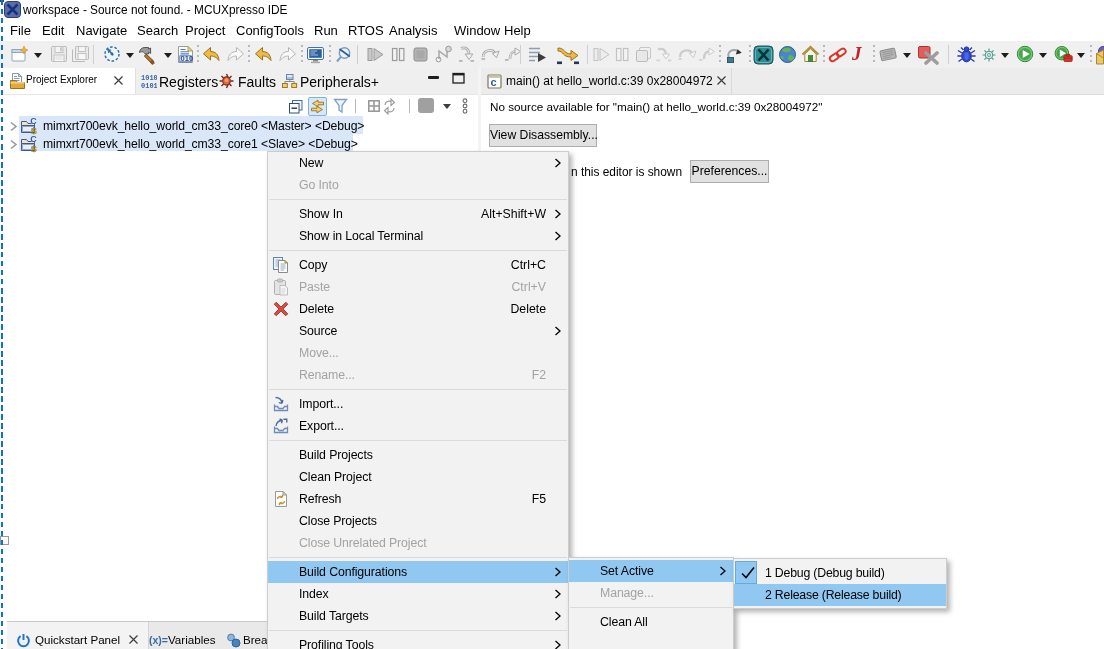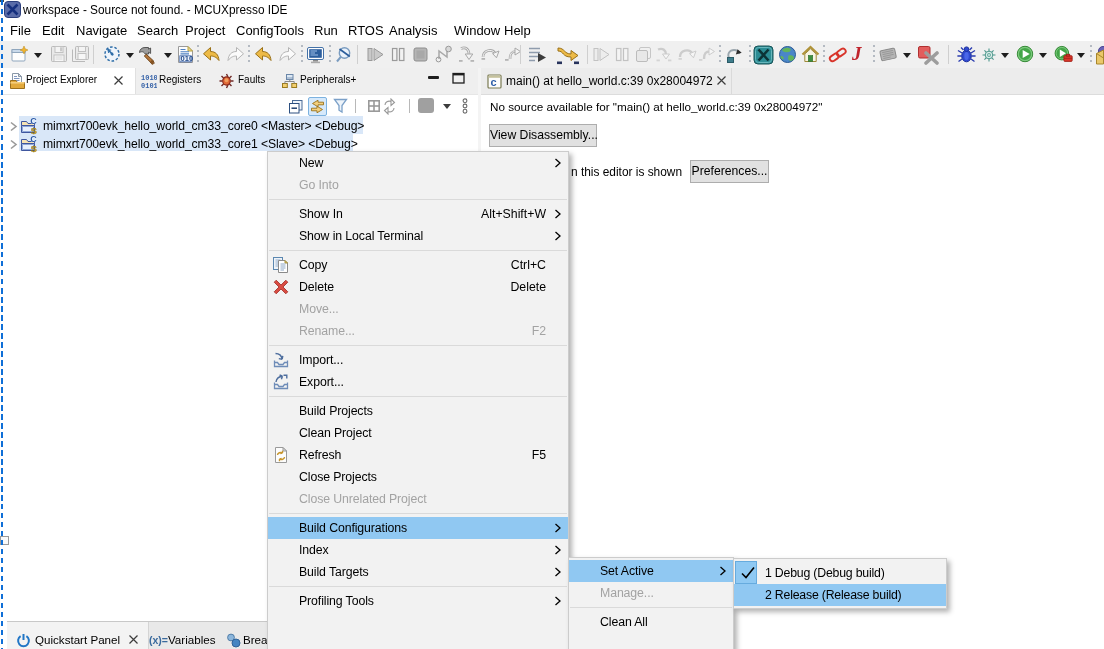--- a/index.html
+++ b/index.html
@@ -12,21 +12,21 @@
 .mb{position:absolute;top:3px;font-size:13px;}
 #toolbar{left:0;top:41px;width:1104px;height:27px;background:#f0f0f0;border-bottom:1px solid #e2e2e2;}
 .tb{position:absolute;}
 .tsep{position:absolute;top:4px;width:1px;height:19px;background:#cfcfcf;}
 .tdot{position:absolute;top:4px;width:2px;height:19px;
  background:repeating-linear-gradient(to bottom,#b4bac2 0 2px,transparent 2px 5px);}
 .tarr{position:absolute;top:12px;width:0;height:0;border-left:4px solid transparent;border-right:4px solid transparent;border-top:5px solid #1e1e1e;}
 #lpanel{left:0;top:68px;width:478px;height:553px;background:#fff;}
 #ltabs{position:absolute;left:0;top:0;width:478px;height:26px;background:#efefef;border-bottom:1px solid #e6e6e6;}
 #ltab1{position:absolute;left:0;top:0;width:135px;height:26px;background:#fff;border-right:1px solid #e0e0e0;}
-.tabtxt{position:absolute;top:6px;font-size:10px;white-space:nowrap;}
+.tabtxt{position:absolute;top:6px;font-size:14px;white-space:nowrap;}
 #rpanel{left:481px;top:68px;width:623px;height:581px;background:#fff;}
 #rtabs{position:absolute;left:0;top:0;width:623px;height:26px;background:#ececec;border-bottom:1px solid #dcdcdc;}
 #vsep{left:478px;top:68px;width:3px;height:581px;background:#f4f4f4;border-right:1px solid #dadada;}
 .trow{position:absolute;height:17.5px;background:#d9e7f8;}
 .treetxt{position:absolute;left:43px;font-size:12.2px;letter-spacing:-0.1px;white-space:nowrap;}
 .btn{position:absolute;background:#e1e1e1;border:1px solid #adadad;font-size:12.2px;text-align:center;white-space:nowrap;}
 #bbar{left:7px;top:621px;width:478px;height:28px;background:#f3f3f3;border-top:1px solid #c8c8c8;}
 .menu{position:absolute;background:#f2f2f2;border:1px solid #cccccc;box-shadow:3px 3px 5px rgba(0,0,0,0.3);}
 .mi{position:relative;height:22px;}
 .mi .t{position:absolute;left:31px;top:4px;font-size:12.3px;letter-spacing:-0.1px;white-space:nowrap;}
@@ -581,28 +581,48 @@
           <rect x="1.5" y="1.5" width="9" height="12" fill="#eef3f8" stroke="#5b87b0"></rect>
           <path d="M3.5 4 L8.5 4 M3.5 6 L8.5 6 M3.5 8 L8.5 8 M3.5 10 L7 10" stroke="#8aa8c8" stroke-width="0.9"></path>
           <path d="M6.5 4.5 L13 4.5 L15.5 7 L15.5 16.5 L6.5 16.5 Z" fill="#ffffff" stroke="#8a8a8a"></path>
           <path d="M13 4.5 L13 7 L15.5 7 Z" fill="#e8cf7a" stroke="#a8923c"></path>
           <path d="M8.5 8 L13.5 8 M8.5 10 L13.5 10 M8.5 12 L13.5 12 M8.5 14 L12 14" stroke="#7f9cc0" stroke-width="0.9"></path>
         </svg>
       </span>
       <span class="t">Copy</span>
       <span class="sc">Ctrl+C</span>
     </div>
+ <div class="mi gray">
+      <span class="mico" id="ic-paste">
+        <svg width="18" height="18" viewBox="0 0 18 18">
+          <rect x="2.5" y="2.5" width="11" height="14" rx="1" fill="#e4e4e4" stroke="#b0b0b0"></rect>
+          <rect x="5.5" y="1" width="5" height="3" rx="1" fill="#cccccc" stroke="#b0b0b0"></rect>
+          <path d="M8 7.5 L13 7.5 L15.5 10 L15.5 17 L8 17 Z" fill="#f6f6f6" stroke="#bbbbbb"></path>
+          <path d="M9.5 11 L13.5 11 M9.5 13 L13.5 13 M9.5 15 L12.5 15" stroke="#cfcfcf" stroke-width="0.9"></path>
+        </svg>
+      </span>
+      <span class="t">Paste</span>
+      <span class="sc">Ctrl+V</span>
+    </div>
  <div class="mi">
       <span class="mico" id="ic-del">
         <svg width="18" height="18" viewBox="0 0 18 18">
           <path d="M4.2 2.2 L9 7 L13.8 2.2 L15.8 4.2 L11 9 L15.8 13.8 L13.8 15.8 L9 11 L4.2 15.8 L2.2 13.8 L7 9 L2.2 4.2 Z" fill="#d94c42" stroke="#a02a22" stroke-width="0.8" stroke-linejoin="round"></path>
         </svg>
       </span>
       <span class="t">Delete</span>
       <span class="sc">Delete</span>
+    </div>
+ <div class="mi">
+      <span class="t">Source</span>
+      <span class="ar arr">
+        <svg width="7" height="10" viewBox="0 0 7 10">
+          <path d="M1.5 1 L6 5 L1.5 9" stroke="#000" fill="none" stroke-width="1.3"></path>
+        </svg>
+      </span>
     </div>
  <div class="mi gray">
       <span class="t">Move...</span>
     </div>
  <div class="mi gray">
       <span class="t">Rename...</span>
       <span class="sc">F2</span>
     </div>
  <div class="msep"></div>
  <div class="mi">

